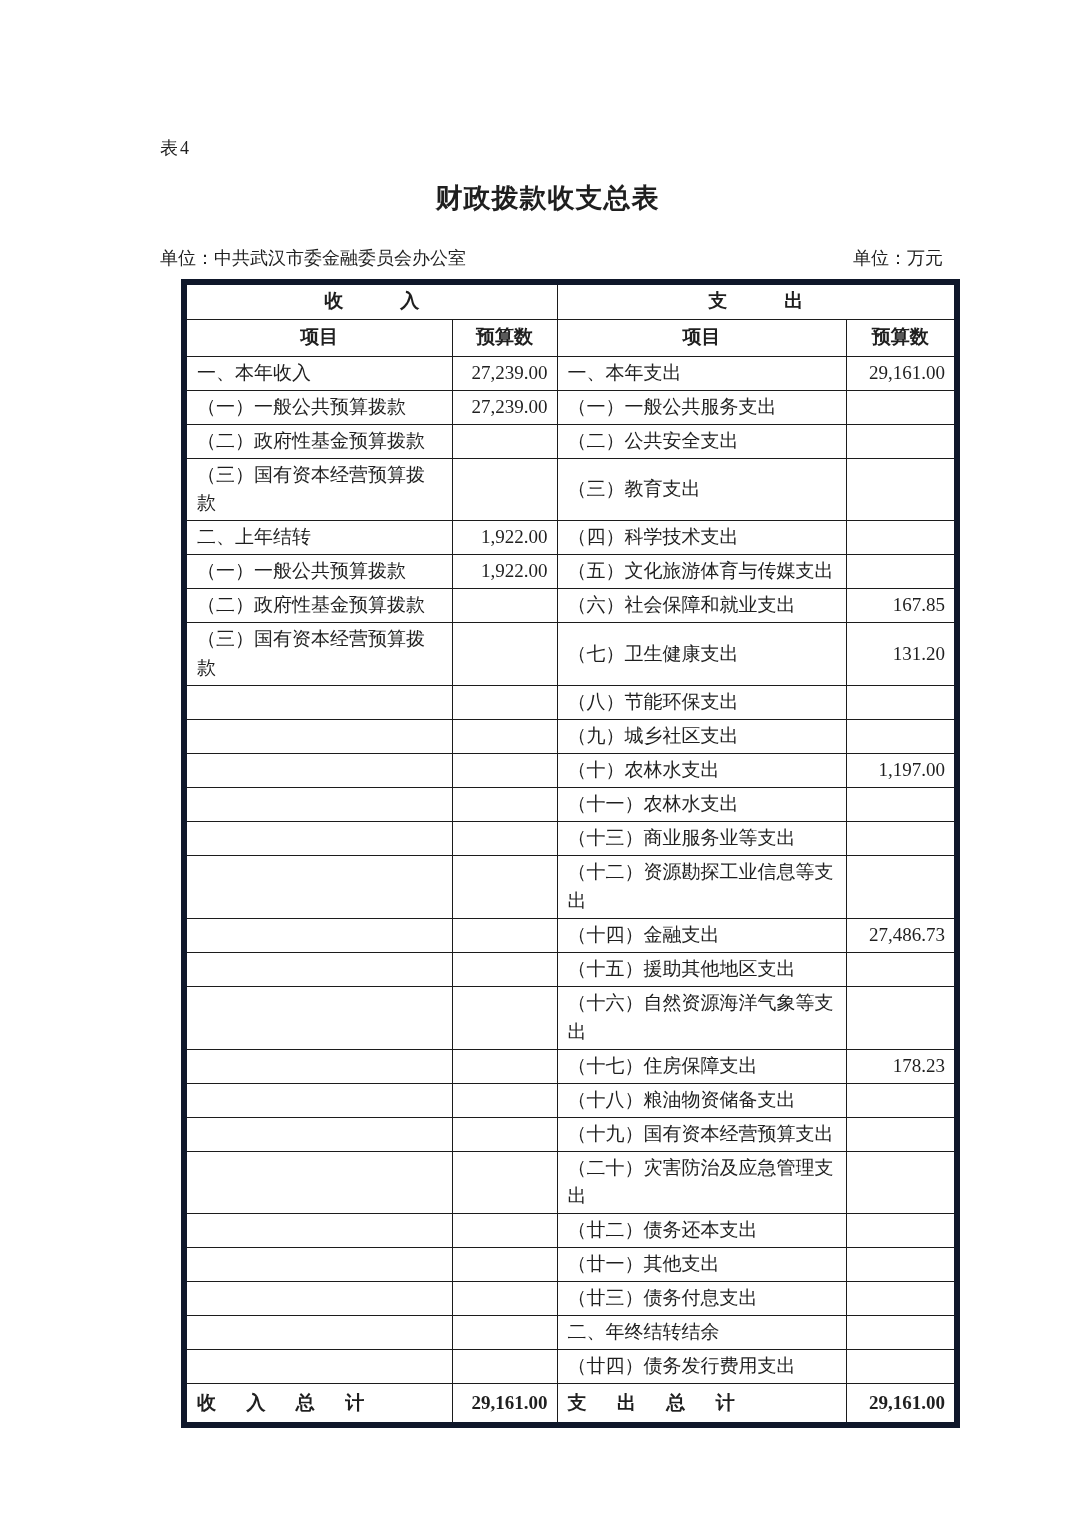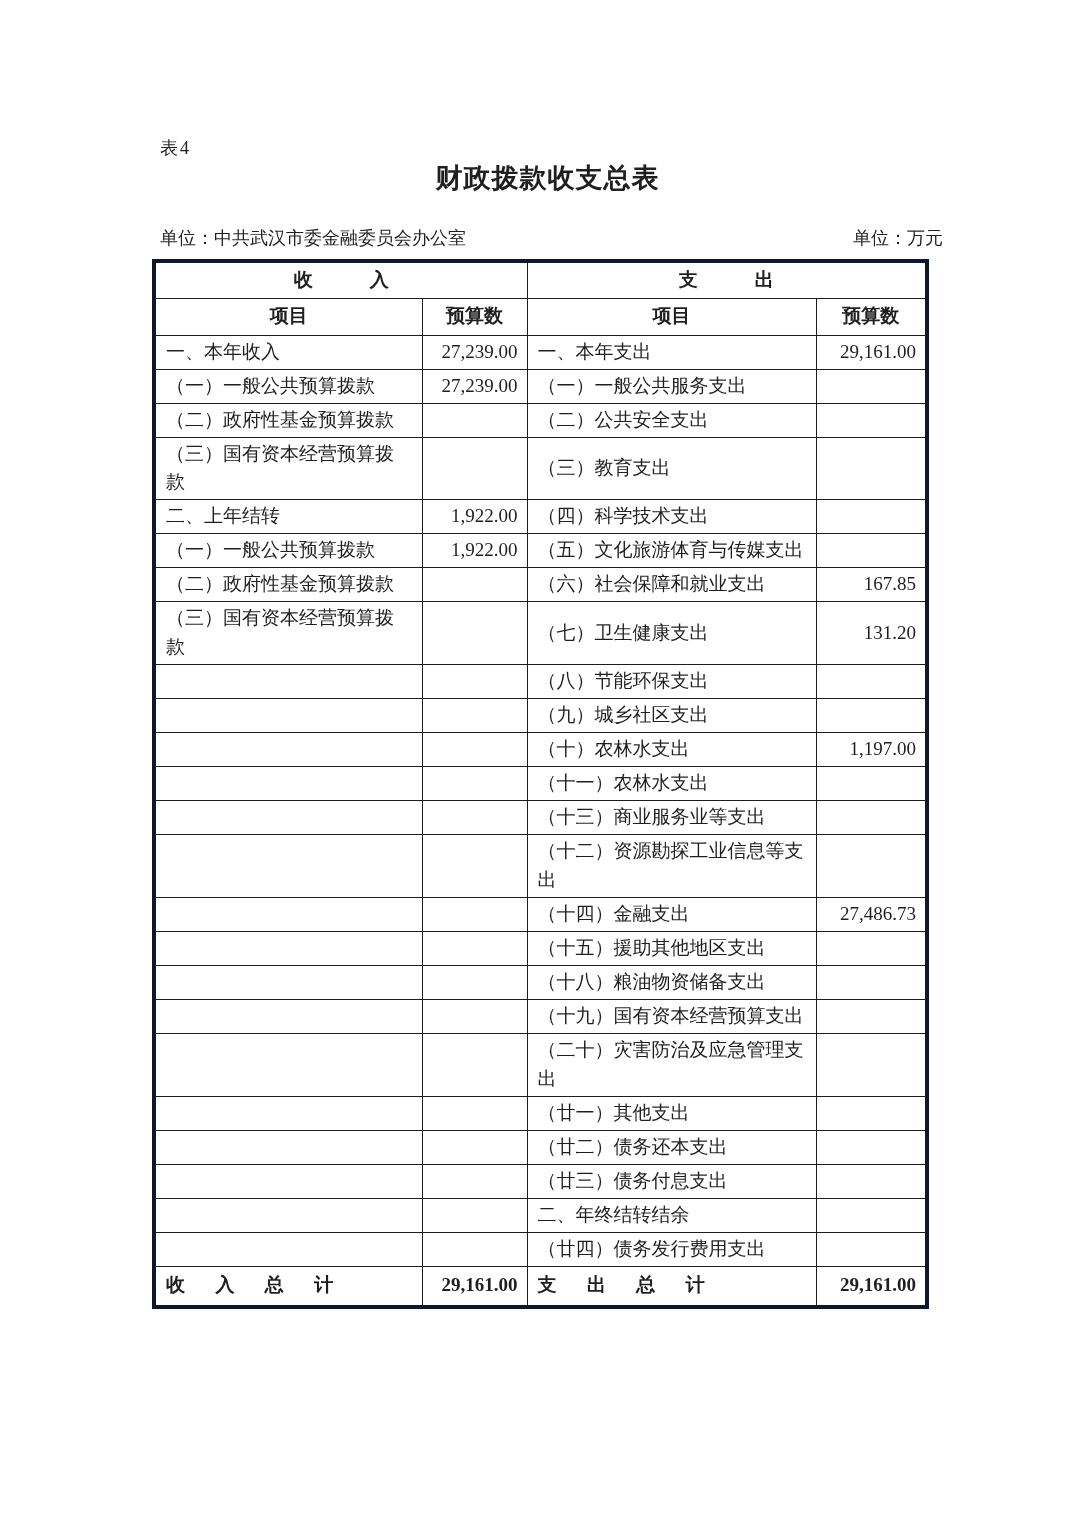--- a/index.html
+++ b/index.html
@@ -17,37 +17,39 @@
 
   .table-label {
     font-size: 18px;
     padding-left: 8px;
     letter-spacing: 2px;
   }
   .doc-title {
     text-align: center;
     font-size: 27px;
     font-weight: bold;
+    margin-top: 20px;
     letter-spacing: 1px;
   }
   .unit-row {
     display: flex;
     justify-content: space-between;
     align-items: flex-end;
     margin-top: 30px;
     margin-bottom: 9px;
     font-size: 18px;
     padding-left: 8px;
   }
 
   table.budget {
     width: 773px;
     border-collapse: collapse;
     table-layout: fixed;
-    border: 4px solid #0f172a;
+    border: 6px solid #0f172a;
+    margin-left: 29px;
   }
   table.budget th, table.budget td {
     border: 1px solid #1c1c1c;
     font-size: 19px;
     vertical-align: middle;
     word-break: break-all;
     line-height: 1.52;
   }
   th.section-header {
     height: 37px;
@@ -205,45 +207,57 @@
         </tr>
         <tr>
           <td class="item"></td>
           <td class="num"></td>
           <td class="item">（十五）援助其他地区支出</td>
           <td class="num"></td>
         </tr>
         <tr>
           <td class="item"></td>
           <td class="num"></td>
+          <td class="item">（十六）自然资源海洋气象等支出</td>
+          <td class="num"></td>
+        </tr>
+        <tr>
+          <td class="item"></td>
+          <td class="num"></td>
+          <td class="item">（十七）住房保障支出</td>
+          <td class="num">178.23</td>
+        </tr>
+        <tr>
+          <td class="item"></td>
+          <td class="num"></td>
           <td class="item">（十八）粮油物资储备支出</td>
           <td class="num"></td>
         </tr>
         <tr>
           <td class="item"></td>
           <td class="num"></td>
           <td class="item">（十九）国有资本经营预算支出</td>
           <td class="num"></td>
         </tr>
         <tr>
           <td class="item"></td>
           <td class="num"></td>
           <td class="item">（二十）灾害防治及应急管理支出</td>
           <td class="num"></td>
         </tr>
         <tr>
           <td class="item"></td>
           <td class="num"></td>
+          <td class="item">（廿二）债务还本支出</td>
+          <td class="num"></td>
+        </tr>
+        <tr>
+          <td class="item"></td>
+          <td class="num"></td>
           <td class="item">（廿一）其他支出</td>
-          <td class="num"></td>
-        </tr>
-        <tr>
-          <td class="item"></td>
-          <td class="num"></td>
-          <td class="item">（廿二）债务还本支出</td>
           <td class="num"></td>
         </tr>
         <tr>
           <td class="item"></td>
           <td class="num"></td>
           <td class="item">（廿三）债务付息支出</td>
           <td class="num"></td>
         </tr>
         <tr>
           <td class="item"></td>

